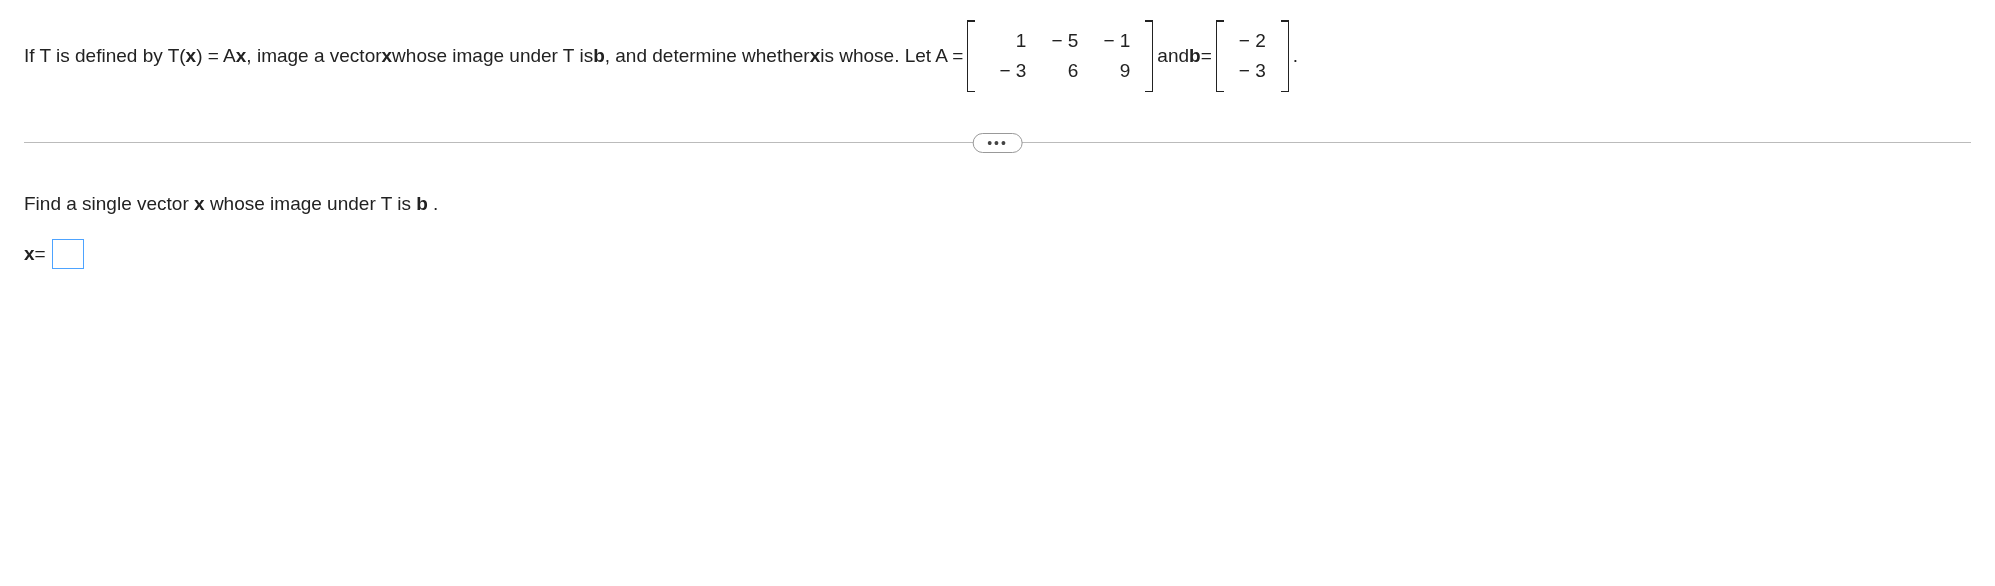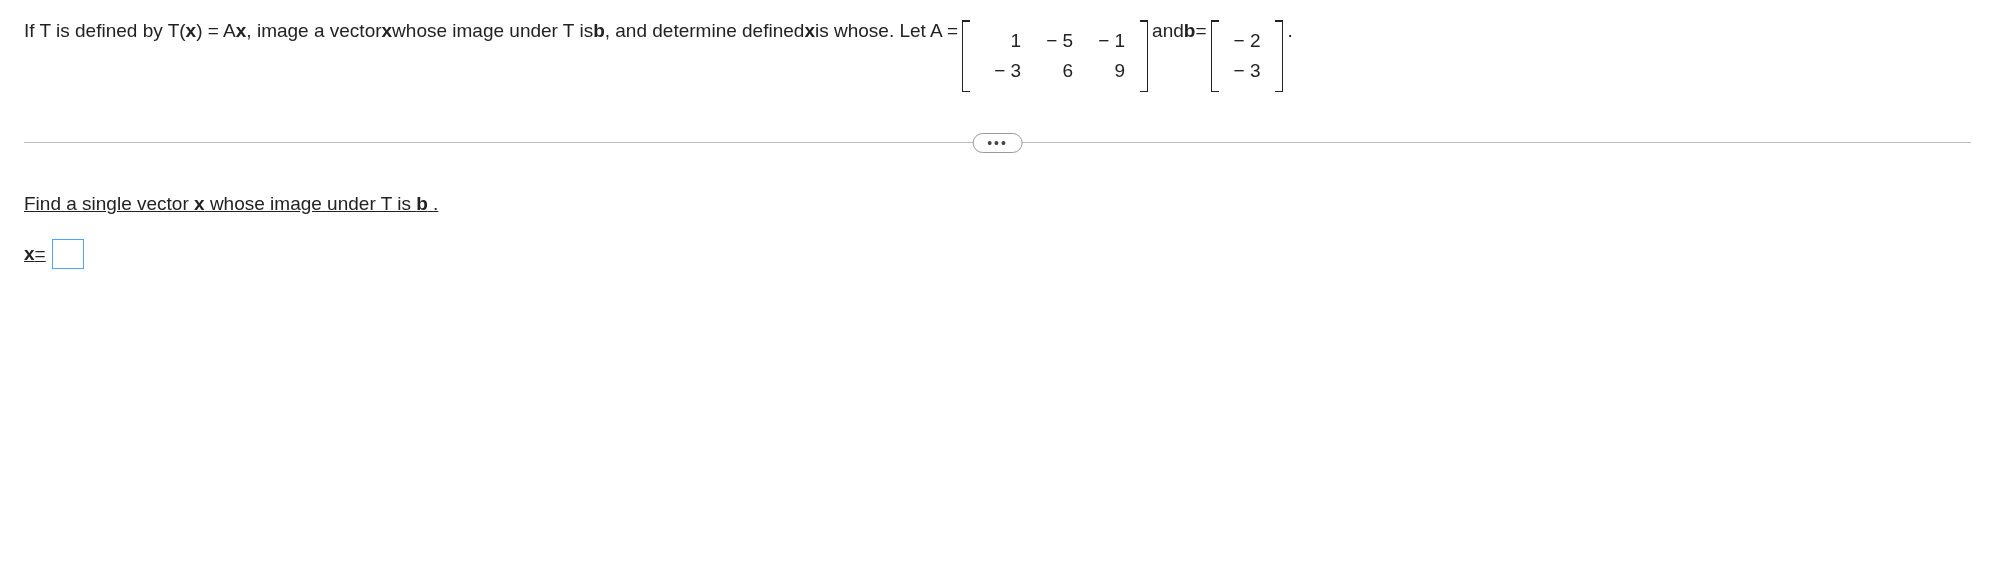--- a/index.html
+++ b/index.html
@@ -6,20 +6,21 @@
     margin: 0;
     padding: 20px 24px;
     font-family: Arial, Helvetica, sans-serif;
     font-size: 19px;
     color: #222;
     width: 1995px;
     box-sizing: border-box;
   }
   .problem-statement {
     display: flex;
+    align-items: center;
     flex-wrap: nowrap;
     margin-bottom: 50px;
   }
   .text-part {
     white-space: nowrap;
   }
   .bold { font-weight: bold; }
   .matrix {
     display: inline-flex;
     align-items: stretch;
@@ -80,21 +81,20 @@
     border-radius: 14px;
     padding: 0 14px;
     font-size: 14px;
     color: #444;
     letter-spacing: 2px;
     line-height: 18px;
     cursor: pointer;
   }
   .answer-section {
     margin-top: 10px;
-    text-decoration: underline;
   }
   .answer-prompt {
     margin-bottom: 24px;
   }
   .answer-input-row {
     display: flex;
     align-items: center;
   }
   .answer-box {
     width: 30px;
@@ -111,21 +111,21 @@
 
 <div class="problem-statement">
   <span class="text-part">If T is defined by T(</span>
   <span class="bold">x</span>
   <span class="text-part">) = A</span>
   <span class="bold">x</span>
   <span class="text-part">, image a vector </span>
   <span class="bold">x</span>
   <span class="text-part"> whose image under T is </span>
   <span class="bold">b</span>
-  <span class="text-part">, and determine defined </span>
+  <span class="text-part">, and determine whether </span>
   <span class="bold">x</span>
   <span class="text-part"> is whose. Let A = </span>
 
   <span class="matrix">
     <span class="bracket left"></span>
     <span class="matrix-body">
       <span class="matrix-row">
         <span class="matrix-cell">1</span>
         <span class="matrix-cell">− 5</span>
         <span class="matrix-cell">− 1</span>

